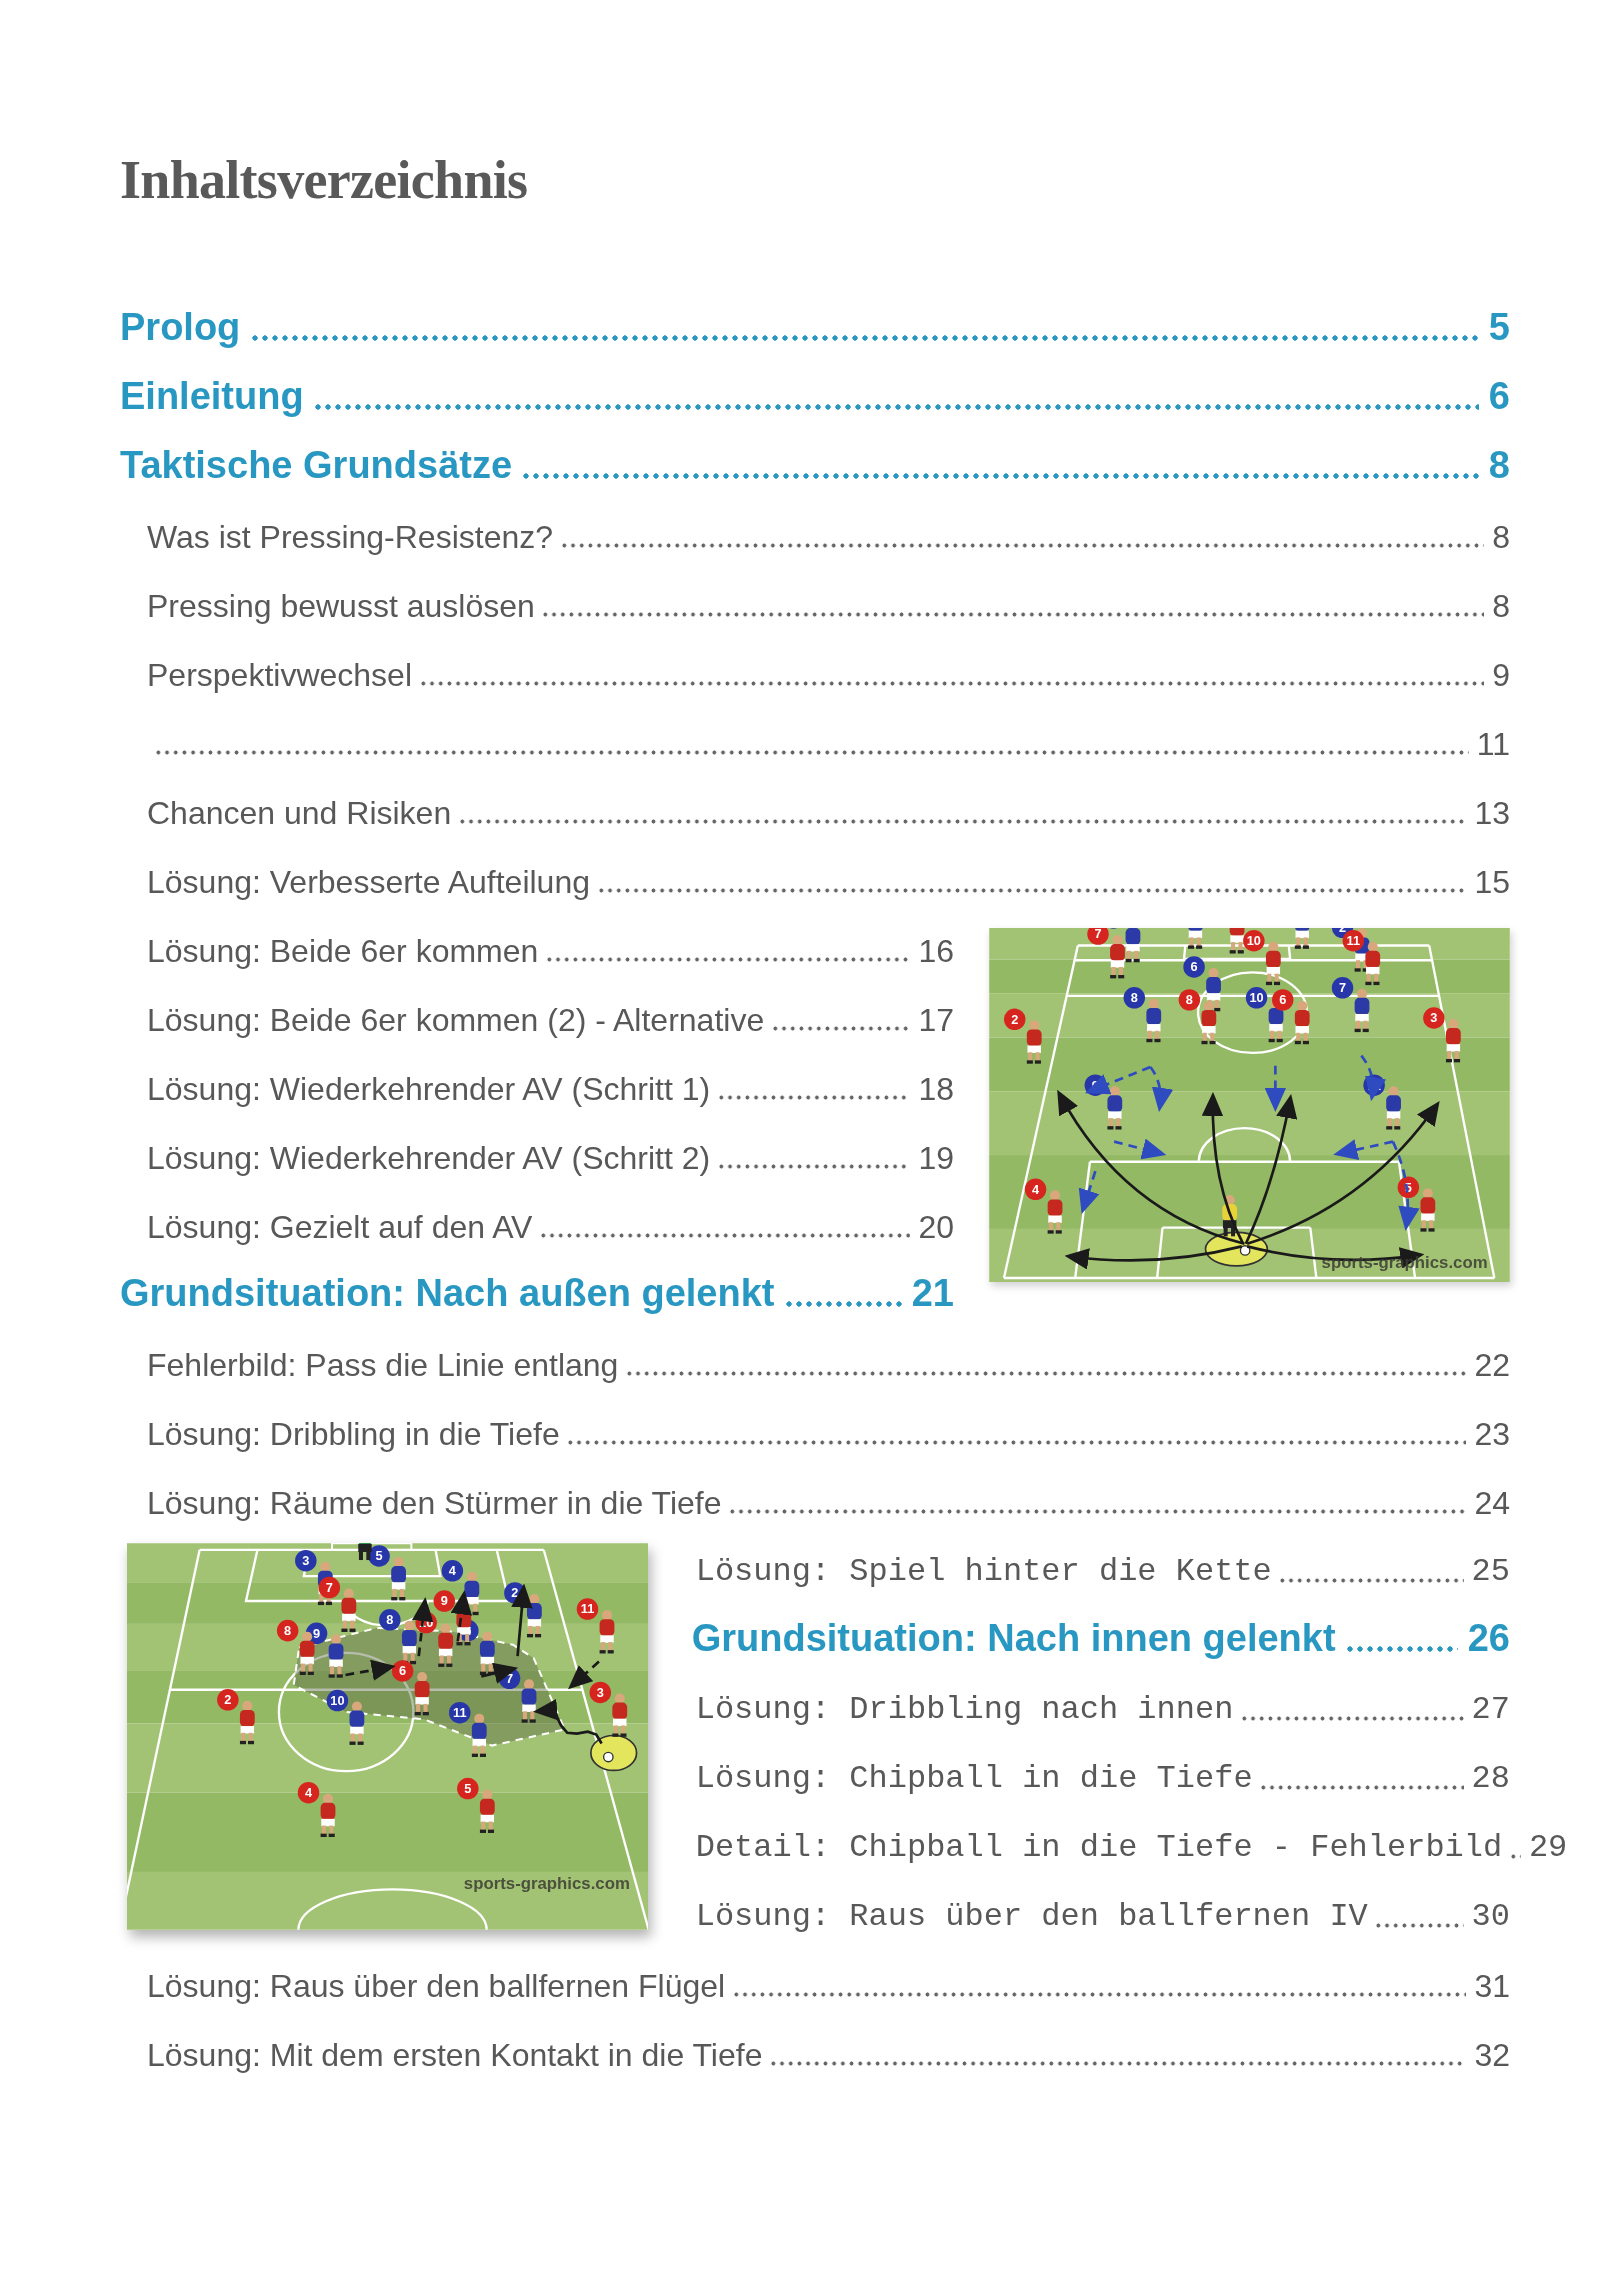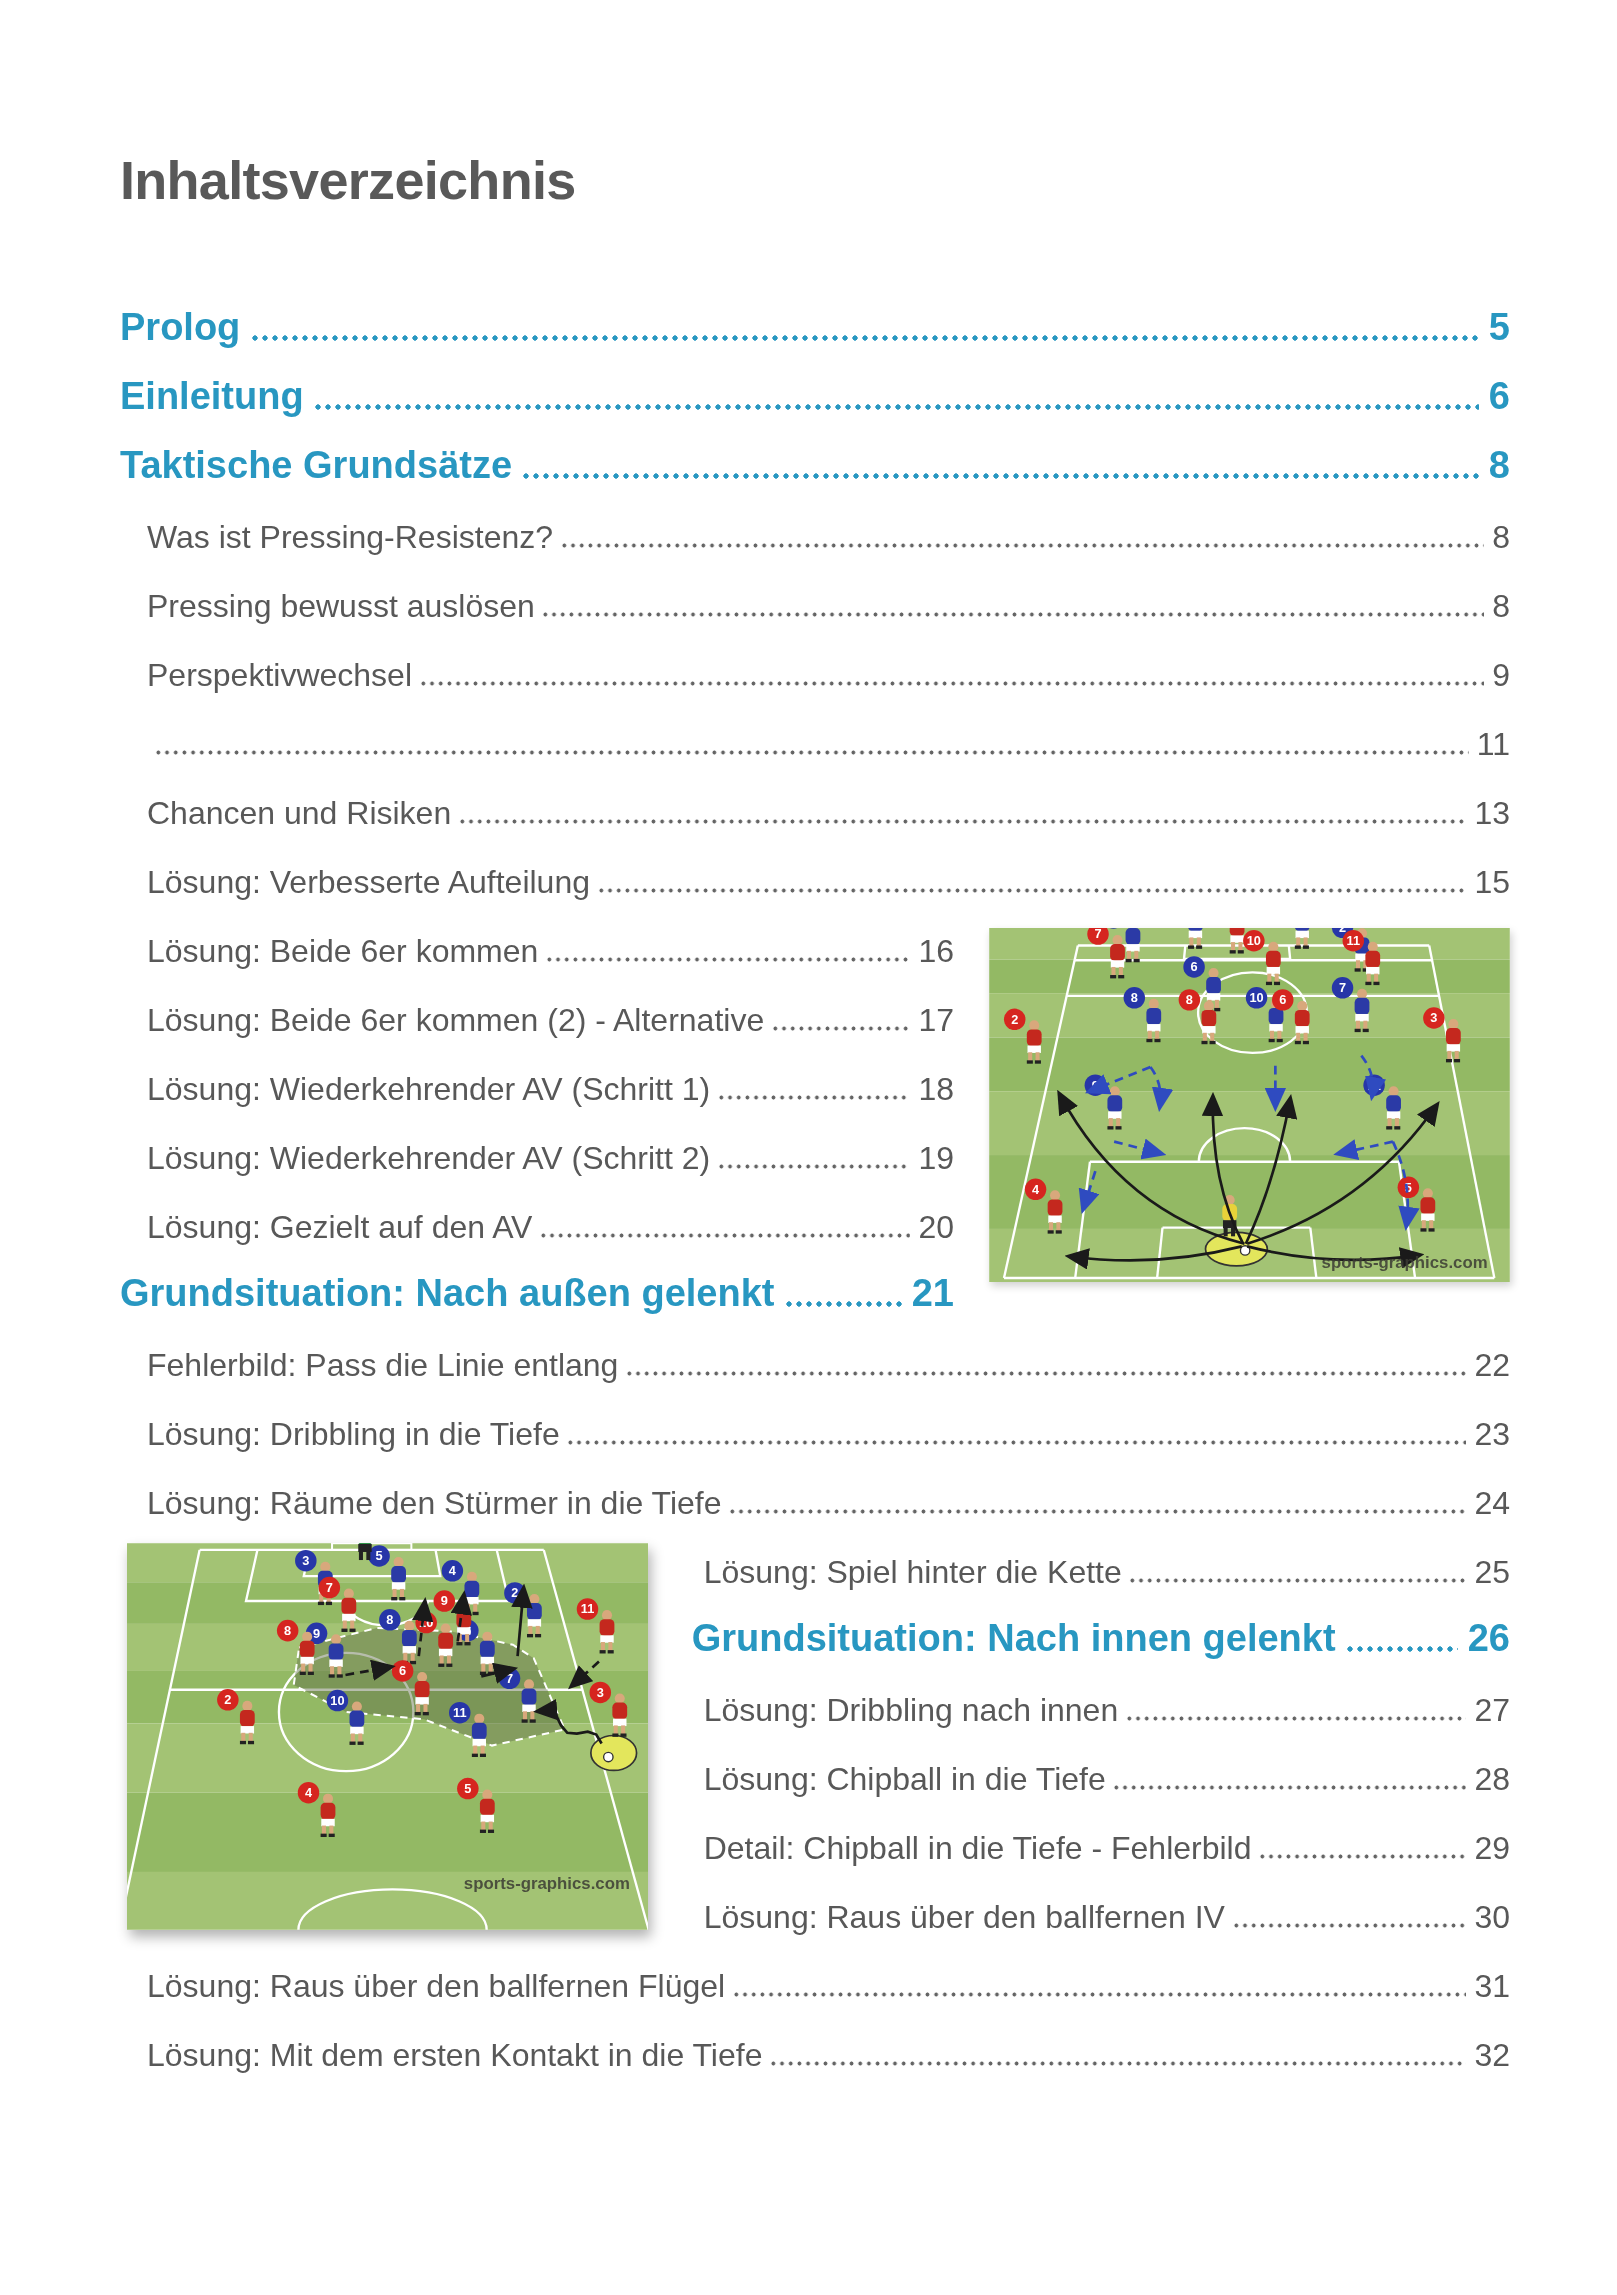--- a/index.html
+++ b/index.html
@@ -4,38 +4,38 @@
 <style>
   html,body{margin:0;padding:0;}
   body{
     width:1618px;height:2295px;background:#ffffff;overflow:hidden;
     font-family:"Liberation Sans", sans-serif;
     box-sizing:border-box;padding:0 108px 0 120px;
     --blue:#2897C1;--gray:#585858;
   }
   .title{
     font-size:54px;font-weight:bold;color:#595959;line-height:1.1;
-    margin:151px 0 0 0;letter-spacing:-0.7px;
+    margin:151px 0 0 0;letter-spacing:-0.7px;font-family:Liberation Serif, serif;
   }
   #secA{margin-top:77px;}
   .row{display:flex;align-items:flex-end;height:69px;}
   .row .lbl{white-space:nowrap;line-height:1;padding-bottom:10.8px;flex:0 0 auto;}
   .row .pg{white-space:nowrap;line-height:1;padding-bottom:10.8px;flex:0 0 auto;}
   .row .leader{flex:1 1 0;min-width:12px;}
   .lvl1{color:var(--blue);font-weight:bold;font-size:38px;}
   .lvl1 .leader{height:6px;margin:0 9.4px 15px 9.4px;
     background:radial-gradient(circle,var(--blue) 2.4px,transparent 2.9px) repeat-x left bottom/10px 6px;}
   .lvl2{color:var(--gray);font-size:32px;margin-left:27px;}
   .lvl2 .leader{height:4.7px;margin:0 8px 15.5px 6.7px;
     background:radial-gradient(circle,#646464 1.7px,transparent 2.2px) repeat-x left bottom/8.7px 4.7px;}
   #secB,#secD{display:flex;}
   #colB{width:834px;flex:0 0 auto;min-width:0;}
   #colB .lvl1{margin-left:0;}
   #colD{flex:1 1 auto;margin-left:44px;min-width:0;}
-  #colD .lvl2{margin-left:12px;}
+  #colD .lvl2{margin-left:4px;font-family:Liberation Mono, monospace;}
   .diagWrap{flex:0 0 auto;position:relative;}
   #img1{width:521px;height:354px;margin:19.5px 0 0 auto;box-shadow:2px 4px 8px rgba(0,0,0,.18);}
   #img2{width:521px;height:387px;margin:14px 0 0 6.7px;box-shadow:2.7px 6.7px 12px rgba(0,0,0,.30);}
   .diagWrap svg{display:block;}
 </style>
 </head>
 <body>
 
 <h1 class="title">Inhaltsverzeichnis</h1>
 

